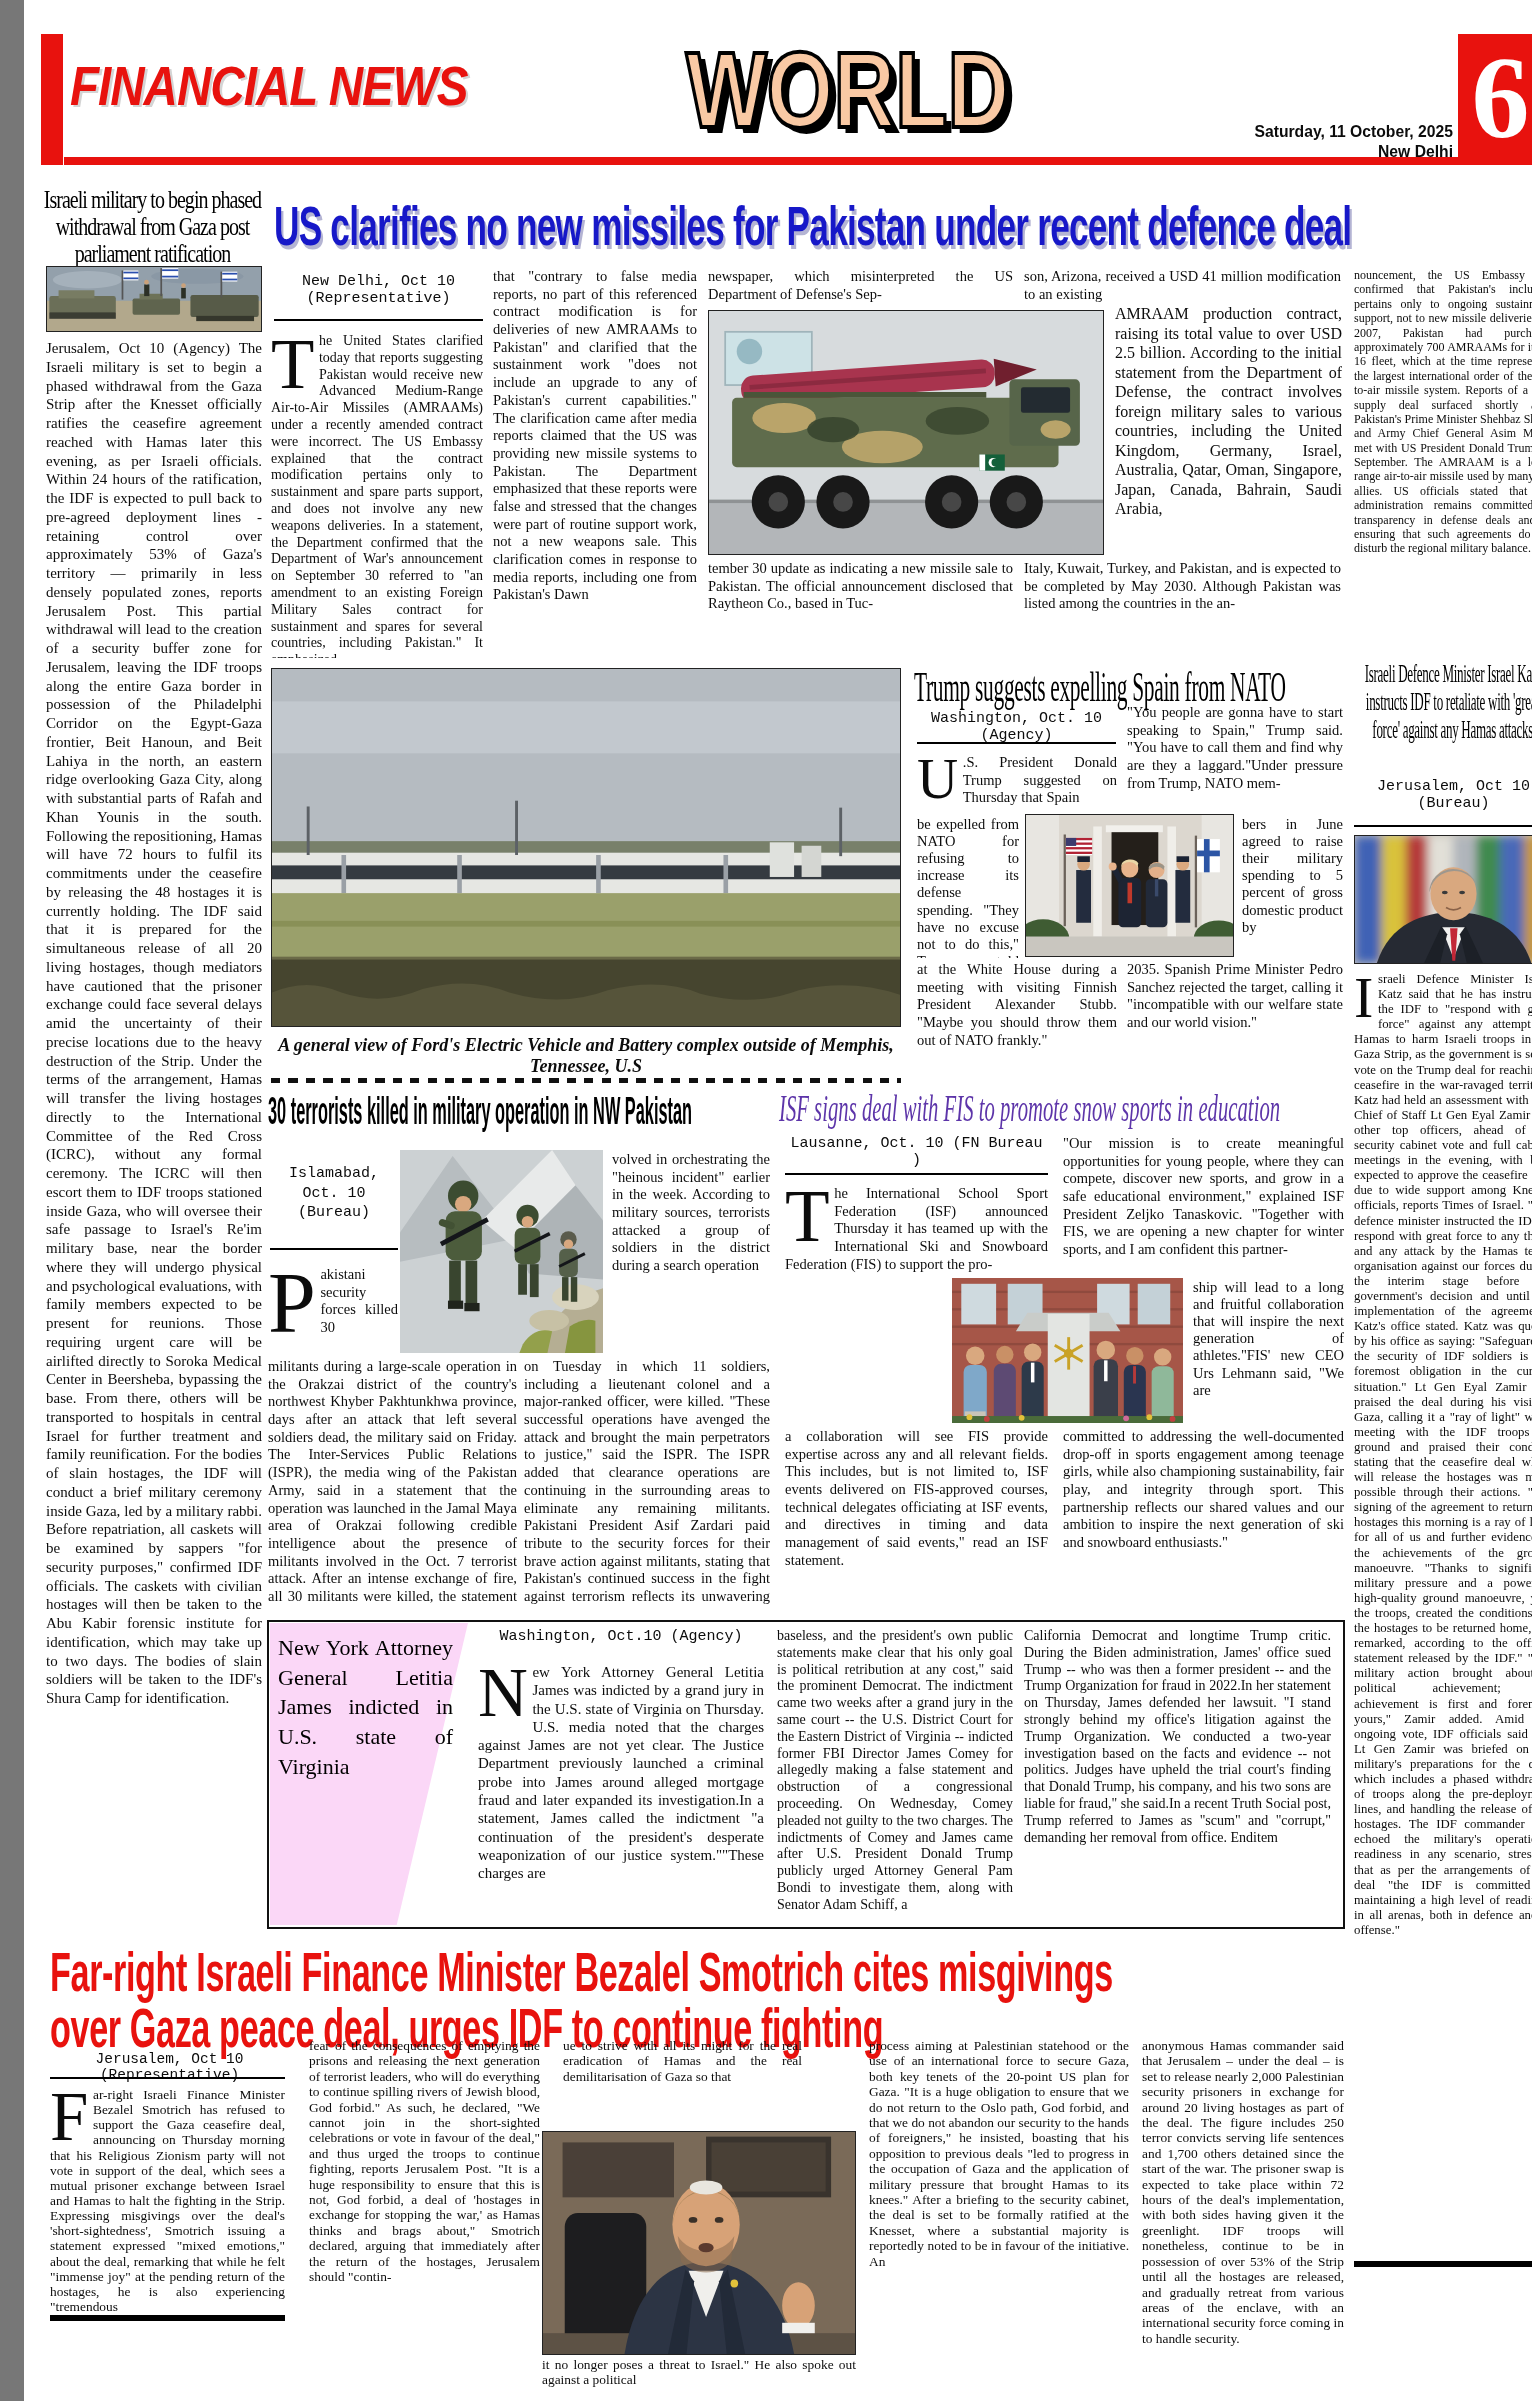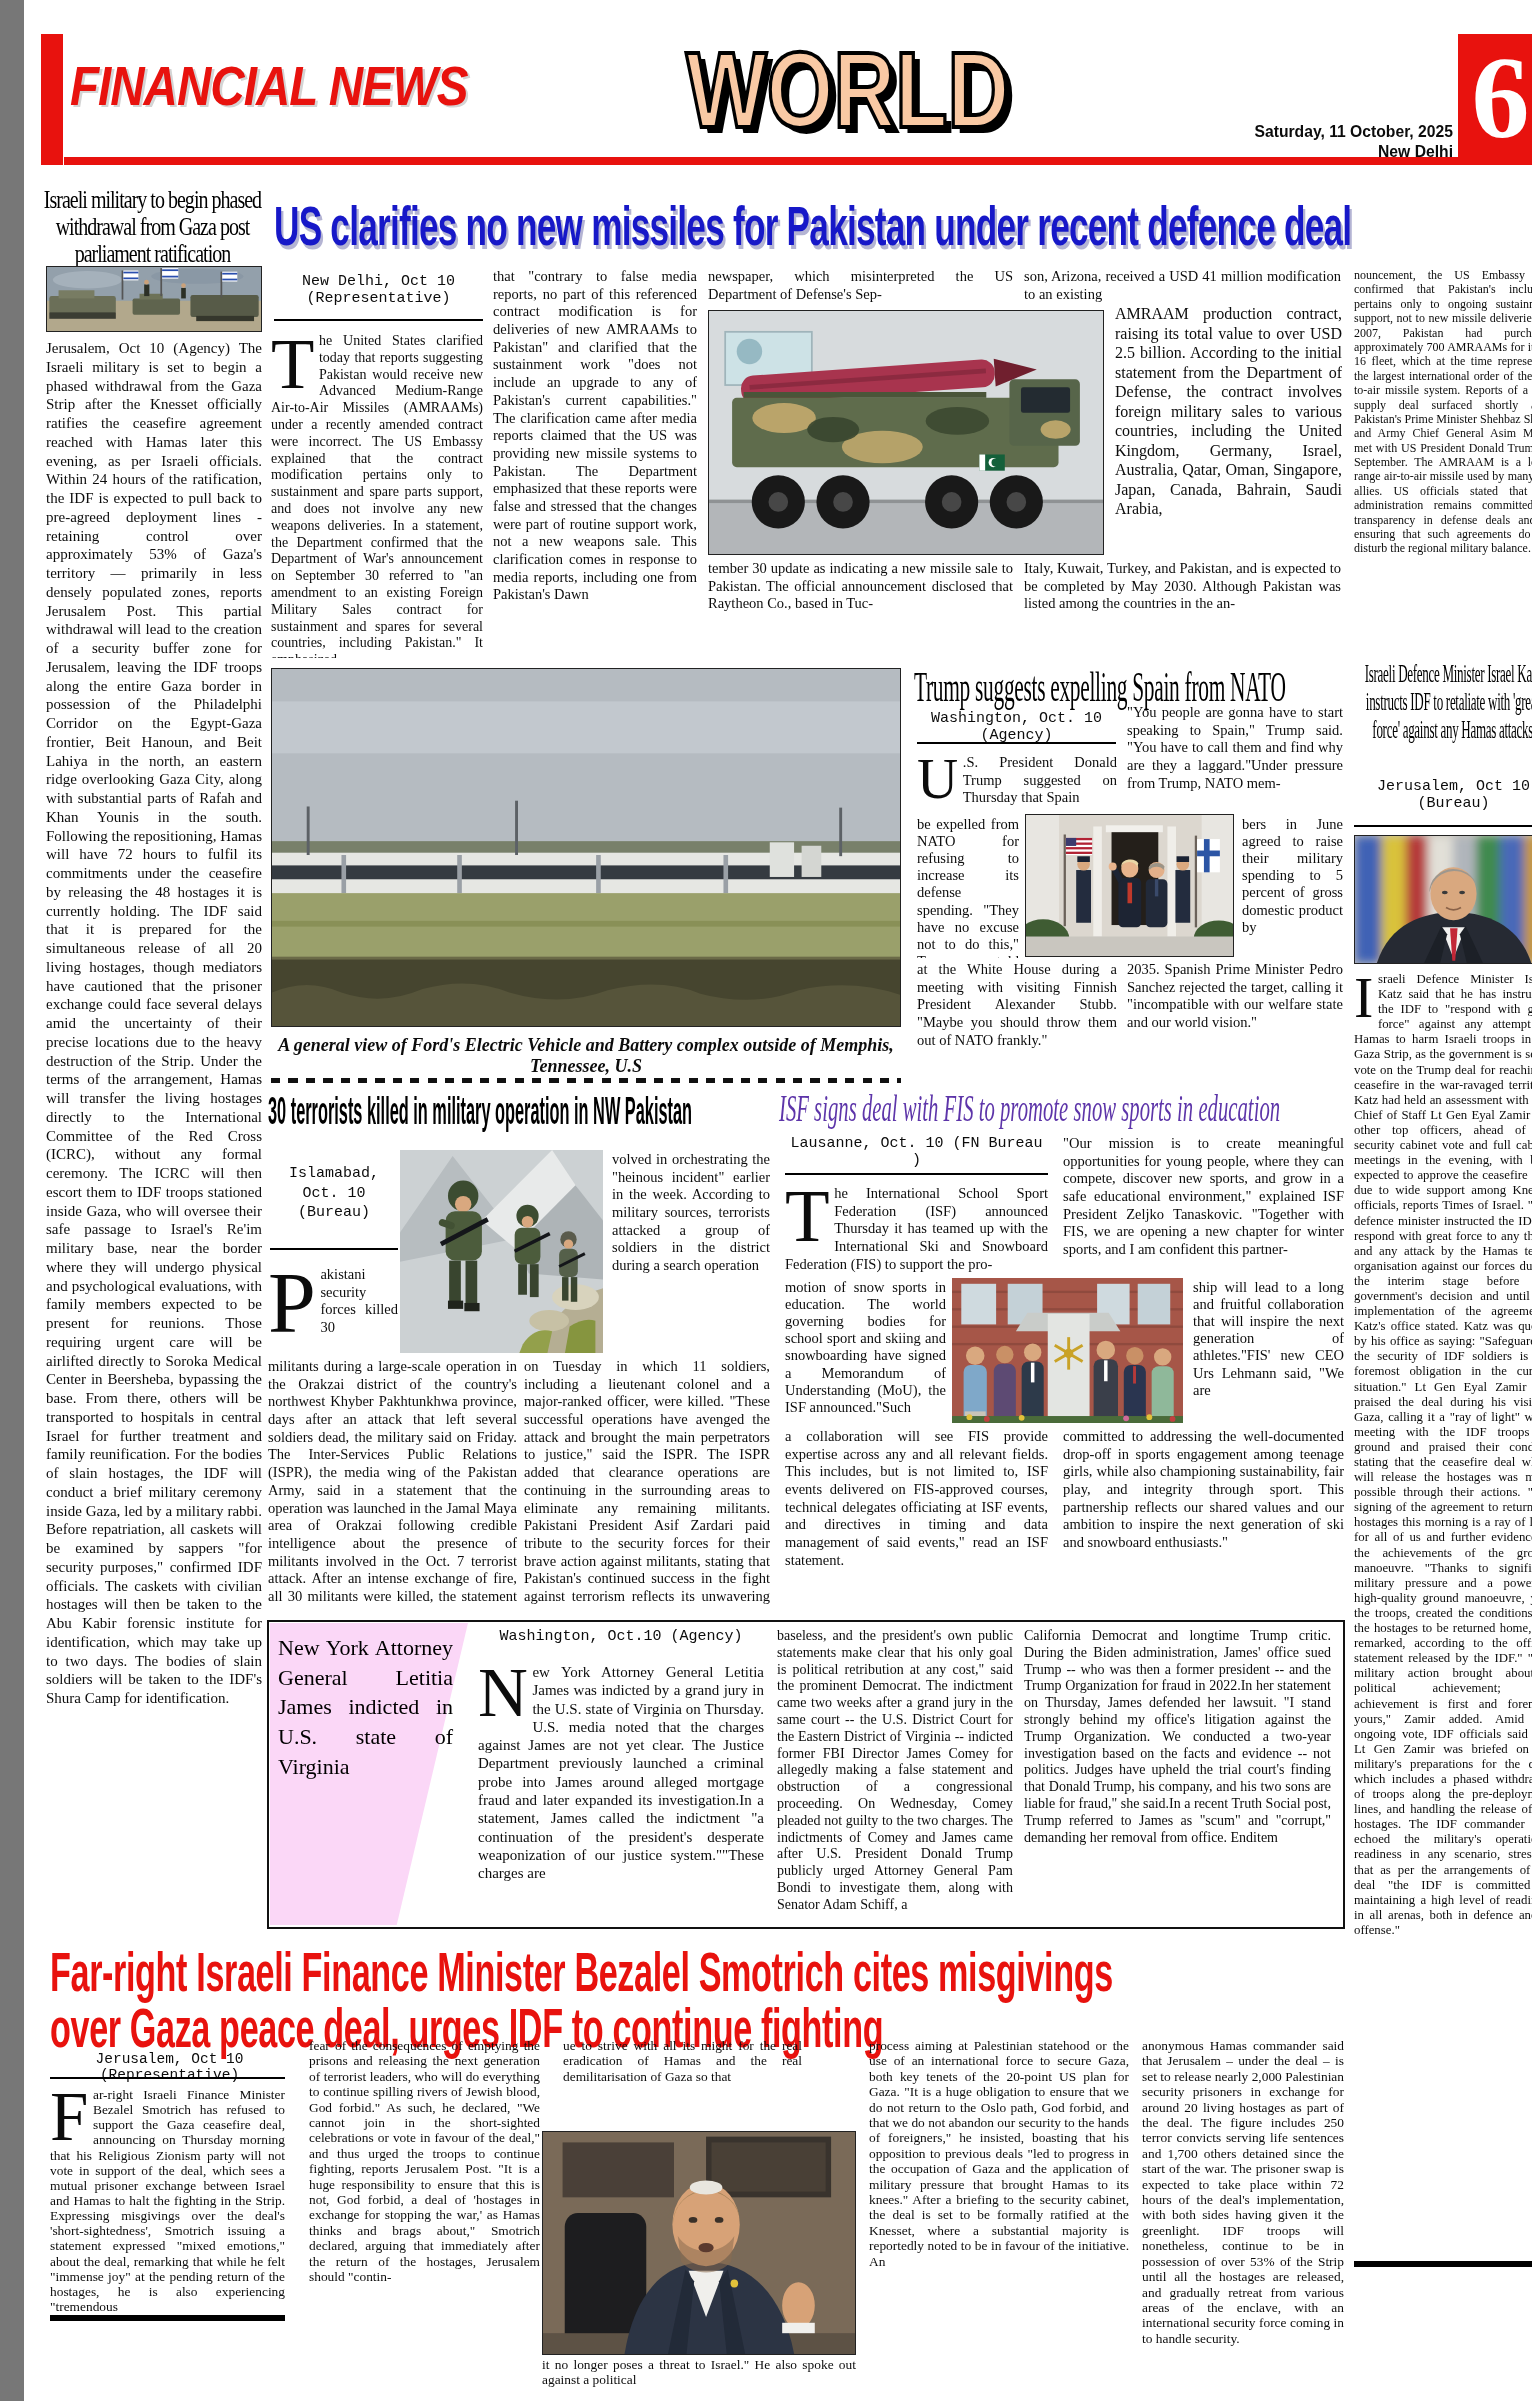--- a/index.html
+++ b/index.html
@@ -412,23 +412,20 @@
         <circle cx="30" cy="240" r="5" fill="#e3c23a"></circle>
           <circle cx="60" cy="243" r="5" fill="#c04040"></circle>
         <circle cx="120" cy="241" r="5" fill="#e3c23a"></circle>
           <circle cx="300" cy="242" r="5" fill="#d06a9a"></circle>
         <circle cx="340" cy="240" r="5" fill="#e3c23a"></circle>
           <circle cx="380" cy="243" r="5" fill="#c04040"></circle>
       </g>
     </svg>
   </div>
 
-  <div class="bt" style="left:761px;top:1279px;width:161px;height:145px;line-height:1.18;">
-    <span>motion of snow sports in education. The world governing bodies for school sport and skiing and snowboarding have signed a Memorandum of Understanding (MoU), the ISF announced."Such</span>
-  </div>
   <div class="bt" style="left:761px;top:1428px;width:263px;height:178px;">
     <span>a collaboration will see FIS provide expertise across any and all relevant fields. This includes, but is not limited to, ISF events delivered on FIS-approved courses, technical delegates officiating at ISF events, and directives in timing and data management of said events," read an ISF statement.</span>
   </div>
   <div class="bt" style="left:1039px;top:1135px;width:281px;height:142px;">
     <span>"Our mission is to create meaningful opportunities for young people, where they can compete, discover new sports, and grow in a safe educational environment," explained ISF President Zeljko Tanaskovic. "Together with FIS, we are opening a new chapter for winter sports, and I am confident this partner-</span>
   </div>
   <div class="bt" style="left:1169px;top:1279px;width:151px;height:145px;line-height:1.18;">
     <span>ship will lead to a long and fruitful collaboration that will inspire the next generation of athletes."FIS' new CEO Urs Lehmann said, "We are</span>
   </div>
   <div class="bt" style="left:1039px;top:1428px;width:281px;height:178px;">

